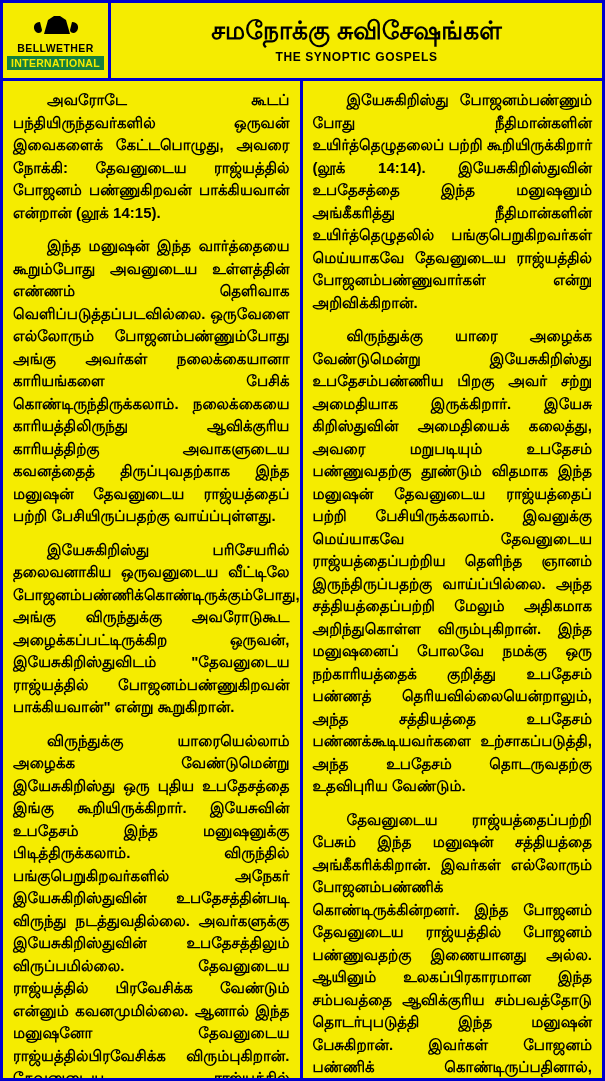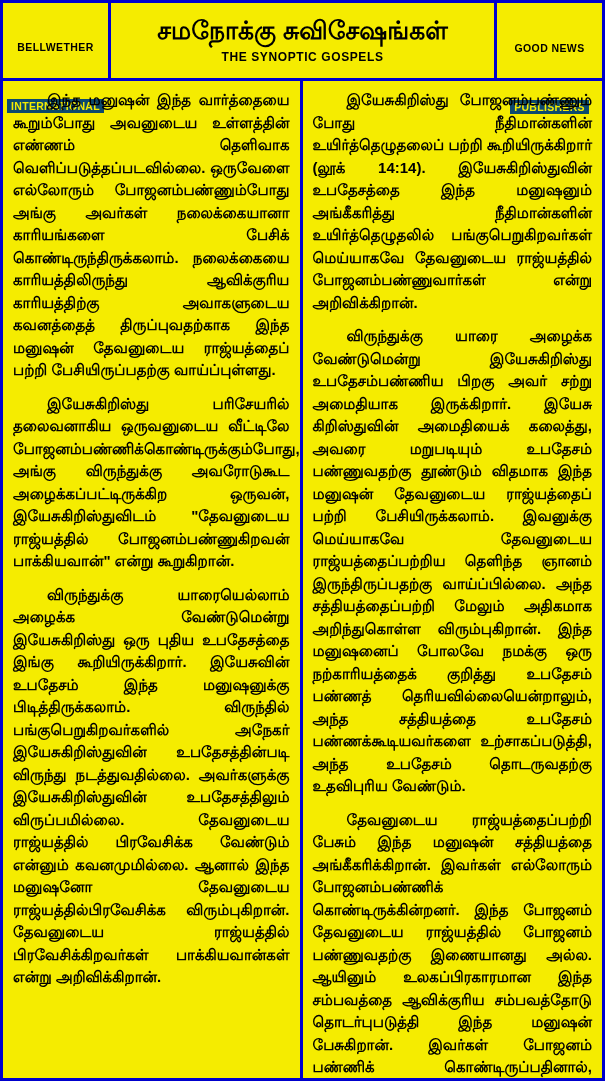--- a/index.html
+++ b/index.html
@@ -29,21 +29,20 @@
   }
   .logo-box {
     width: 108px;
     border-right: 3px solid #0000cc;
     box-sizing: border-box;
     display: flex;
     flex-direction: column;
     align-items: center;
     justify-content: center;
     padding: 2px;
-    gap: 44px;
   }
   .logo-box.right {
     border-right: none;
     border-left: 3px solid #0000cc;
   }
   .logo-emblem {
     width: 100%;
     display: flex;
     align-items: center;
     justify-content: center;
@@ -52,21 +51,21 @@
   .logo-name {
     font-size: 10.5px;
     font-weight: bold;
     letter-spacing: .4px;
     color: #000;
     text-align: center;
     line-height: 1.15;
     margin-top: 1px;
   }
   .logo-bar {
-    background: #0c4a6e;
+    background: #15803d;
     color: #f5ec00;
     font-size: 10.5px;
     font-weight: bold;
     padding: 1px 4px;
     margin-top: 2px;
     letter-spacing: .3px;
     text-align: center;
     line-height: 1.2;
   }
   .title-box {
@@ -148,39 +147,27 @@
       </div>
       <div class="logo-name">BELLWETHER</div>
       <div class="logo-bar">INTERNATIONAL</div>
     </div>
 
     <div class="title-box">
       <div class="title-ta">சமநோக்கு சுவிசேஷங்கள்</div>
       <div class="title-en">THE SYNOPTIC GOSPELS</div>
     </div>
 
-    <div class="logo-box right">
-      <div class="logo-emblem">
-        <svg width="40" height="30" viewBox="0 0 40 30" aria-hidden="true">
-          <g fill="#000">
-            <path d="M20 0 C16 6 14 8 14 12 C14 16 17 18 20 18 C23 18 26 16 26 12 C26 8 24 6 20 0 Z"></path>
-            <rect x="17" y="17" width="6" height="12"></rect>
-            <path d="M10 26 L30 26 L28 30 L12 30 Z"></path>
-          </g>
-        </svg>
-      </div>
-      <div class="logo-name">GOOD NEWS</div>
-      <div class="logo-bar">PUBLISHERS</div>
-    </div>
 
   </div>
 
   <div class="columns">
 
     <div class="col left">
+      <p class="para">அவரோடே கூடப் பந்தியிருந்தவர்களில் ஒருவன் இவைகளைக் கேட்டபொழுது, அவரை நோக்கி: தேவனுடைய ராஜ்யத்தில் போஜனம் பண்ணுகிறவன் பாக்கியவான் என்றான் (லூக் 14:15).</p>
       <p class="para">இந்த மனுஷன் இந்த வார்த்தையை கூறும்போது அவனுடைய உள்ளத்தின் எண்ணம் தெளிவாக வெளிப்படுத்தப்படவில்லை. ஒருவேளை எல்லோரும் போஜனம்பண்ணும்போது அங்கு அவர்கள் நலைக்கையானா காரியங்களை பேசிக் கொண்டிருந்திருக்கலாம். நலைக்கையை காரியத்திலிருந்து ஆவிக்குரிய காரியத்திற்கு அவாகளுடைய கவனத்தைத் திருப்புவதற்காக இந்த மனுஷன் தேவனுடைய ராஜ்யத்தைப் பற்றி பேசியிருப்பதற்கு வாய்ப்புள்ளது.</p>
       <p class="para">இயேசுகிறிஸ்து பரிசேயரில் தலைவனாகிய ஒருவனுடைய வீட்டிலே போஜனம்பண்ணிக்கொண்டிருக்கும்போது, அங்கு விருந்துக்கு அவரோடுகூட அழைக்கப்பட்டிருக்கிற ஒருவன், இயேசுகிறிஸ்துவிடம் "தேவனுடைய ராஜ்யத்தில் போஜனம்பண்ணுகிறவன் பாக்கியவான்" என்று கூறுகிறான்.</p>
       <p class="para">விருந்துக்கு யாரையெல்லாம் அழைக்க வேண்டுமென்று இயேசுகிறிஸ்து ஒரு புதிய உபதேசத்தை இங்கு கூறியிருக்கிறார். இயேசுவின் உபதேசம் இந்த மனுஷனுக்கு பிடித்திருக்கலாம். விருந்தில் பங்குபெறுகிறவர்களில் அநேகர் இயேசுகிறிஸ்துவின் உபதேசத்தின்படி விருந்து நடத்துவதில்லை. அவர்களுக்கு இயேசுகிறிஸ்துவின் உபதேசத்திலும் விருப்பமில்லை. தேவனுடைய ராஜ்யத்தில் பிரவேசிக்க வேண்டும் என்னும் கவனமுமில்லை. ஆனால் இந்த மனுஷனோ தேவனுடைய ராஜ்யத்தில்பிரவேசிக்க விரும்புகிறான். தேவனுடைய ராஜ்யத்தில் பிரவேசிக்கிறவர்கள் பாக்கியவான்கள் என்று அறிவிக்கிறான்.</p>
     </div>
 
     <div class="col right">
       <p class="para">இயேசுகிறிஸ்து போஜனம்பண்ணும் போது நீதிமான்களின் உயிர்த்தெழுதலைப் பற்றி கூறியிருக்கிறார் (லூக் 14:14). இயேசுகிறிஸ்துவின் உபதேசத்தை இந்த மனுஷனும் அங்கீகரித்து நீதிமான்களின் உயிர்த்தெழுதலில் பங்குபெறுகிறவர்கள் மெய்யாகவே தேவனுடைய ராஜ்யத்தில் போஜனம்பண்ணுவார்கள் என்று அறிவிக்கிறான்.</p>
       <p class="para">விருந்துக்கு யாரை அழைக்க வேண்டுமென்று இயேசுகிறிஸ்து உபதேசம்பண்ணிய பிறகு அவர் சற்று அமைதியாக இருக்கிறார். இயேசு கிறிஸ்துவின் அமைதியைக் கலைத்து, அவரை மறுபடியும் உபதேசம் பண்ணுவதற்கு தூண்டும் விதமாக இந்த மனுஷன் தேவனுடைய ராஜ்யத்தைப் பற்றி பேசியிருக்கலாம். இவனுக்கு மெய்யாகவே தேவனுடைய ராஜ்யத்தைப்பற்றிய தெளிந்த ஞானம் இருந்திருப்பதற்கு வாய்ப்பில்லை. அந்த சத்தியத்தைப்பற்றி மேலும் அதிகமாக அறிந்துகொள்ள விரும்புகிறான். இந்த மனுஷனைப் போலவே நமக்கு ஒரு நற்காரியத்தைக் குறித்து உபதேசம் பண்ணத் தெரியவில்லையென்றாலும், அந்த சத்தியத்தை உபதேசம் பண்ணக்கூடியவர்களை உற்சாகப்படுத்தி, அந்த உபதேசம் தொடருவதற்கு உதவிபுரிய வேண்டும்.</p>
       <p class="para">தேவனுடைய ராஜ்யத்தைப்பற்றி பேசும் இந்த மனுஷன் சத்தியத்தை அங்கீகரிக்கிறான். இவர்கள் எல்லோரும் போஜனம்பண்ணிக் கொண்டிருக்கின்றனர். இந்த போஜனம் தேவனுடைய ராஜ்யத்தில் போஜனம் பண்ணுவதற்கு இணையானது அல்ல. ஆயினும் உலகப்பிரகாரமான இந்த சம்பவத்தை ஆவிக்குரிய சம்பவத்தோடு தொடர்புபடுத்தி இந்த மனுஷன் பேசுகிறான். இவர்கள் போஜனம் பண்ணிக் கொண்டிருப்பதினால், இவனுடைய வார்த்தை சூழ்ந்திருக்கும் ஏற்ற பிரகாரம் அமைந்திருக்கிறது. இவர்கள் பரிசேயரில் தலைவனாகிய ஒருவனுடைய வீட்டில் போஜனம்பண்ணிக் கொண்டிருந்தாலும் "தேவனுடைய ராஜ்யத்தில் போஜனம் பண்ணுகிறவன் பாக்கியவான்" என்று அறிவிக்கிறான்.</p>
     </div>

